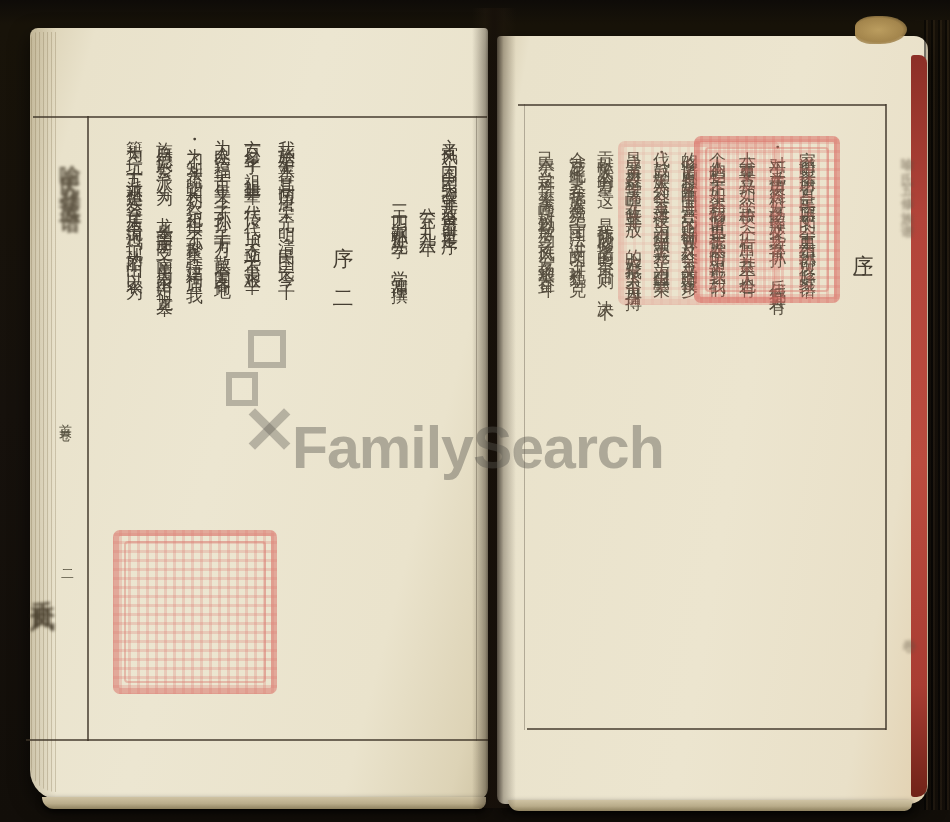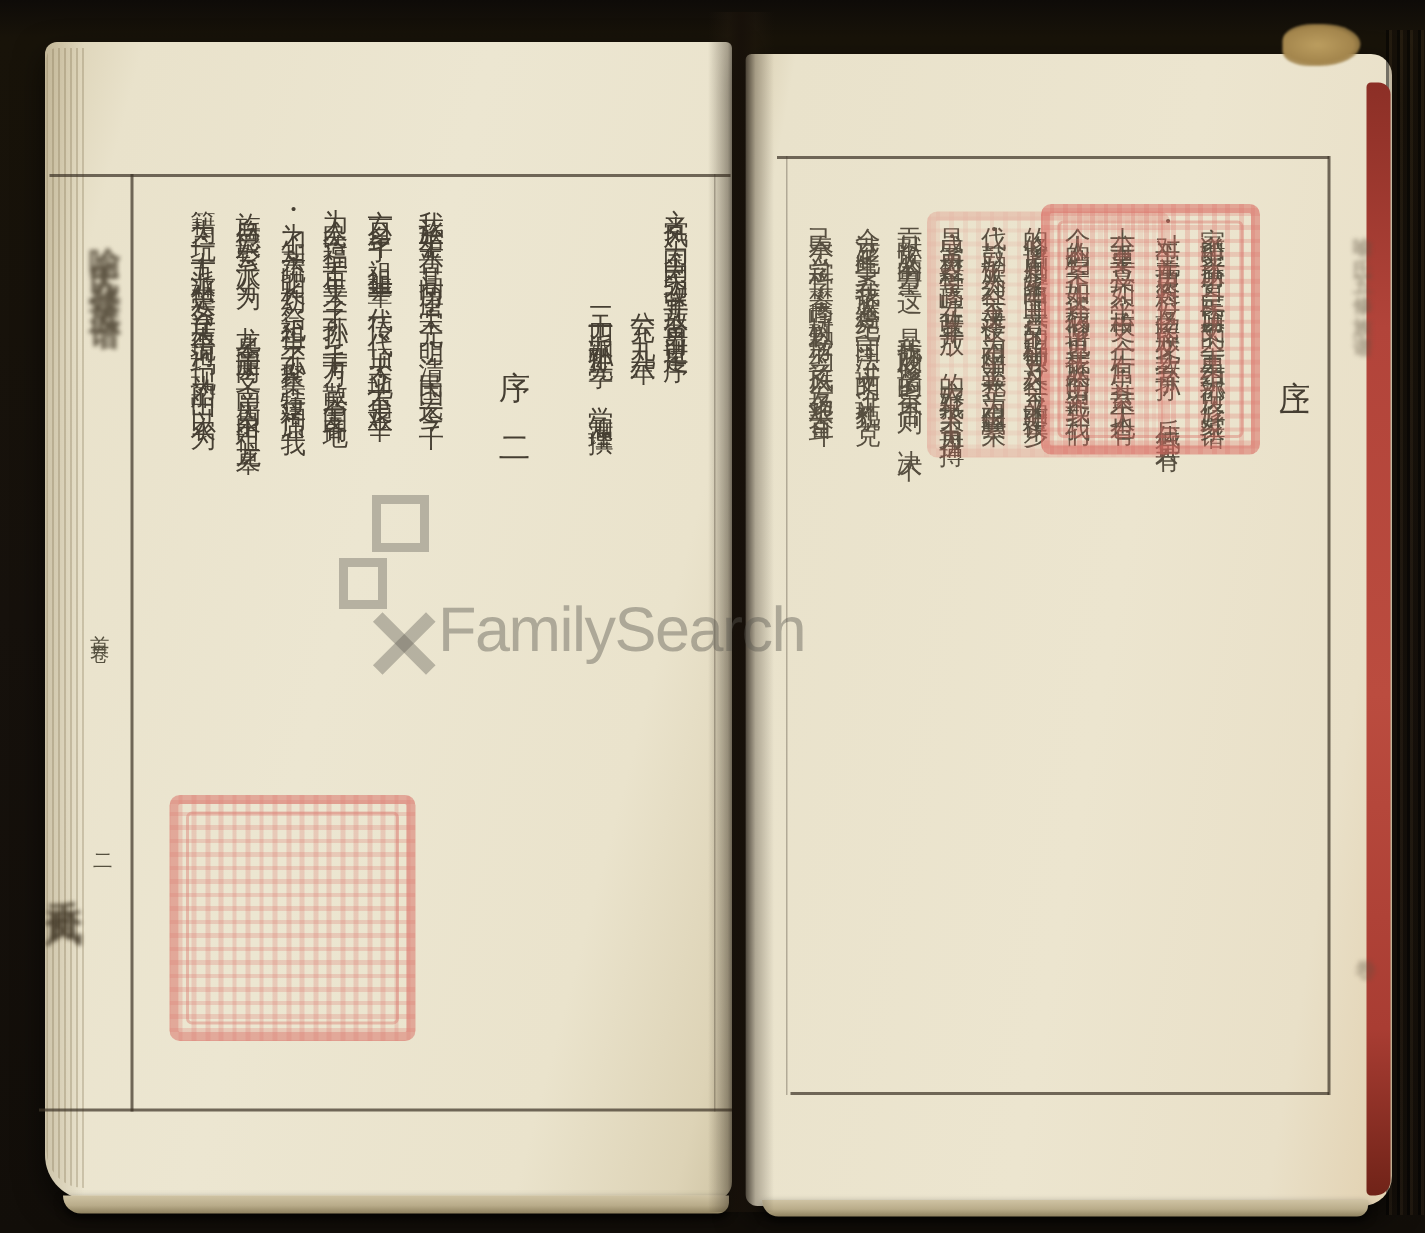--- a/index.html
+++ b/index.html
@@ -79,22 +79,22 @@
   #gutter-shadow{
     background:linear-gradient(90deg,
       rgba(40,30,18,0) 0%, rgba(40,30,18,.35) 30%,
       rgba(24,17,10,.85) 47%, rgba(24,17,10,.85) 53%,
       rgba(40,30,18,.3) 72%, rgba(40,30,18,0) 100%);
     z-index:12;
   }
   
   .wm{z-index:30;pointer-events:none;}
   #wm-text{
-    font-family:"Liberation Sans",sans-serif;font-weight:normal;
-    font-size:42px;letter-spacing:-1px;color:rgba(88,86,78,.42);
+    font-family:"Liberation Sans",sans-serif;font-weight:bold;
+    font-size:59px;letter-spacing:-1px;color:rgba(88,86,78,.42);margin-top:18px;
   }
   .wm-square{border:6px solid rgba(95,92,83,.38);}
   #wm-x{width:42px;height:46px;}
   #wm-x::before,#wm-x::after{
     content:"";position:absolute;left:19px;top:-2px;width:9px;height:50px;
     background:rgba(95,92,83,.38);
   }
   #wm-x::before{transform:rotate(45deg);}
   #wm-x::after{transform:rotate(-45deg);}
 </style>

